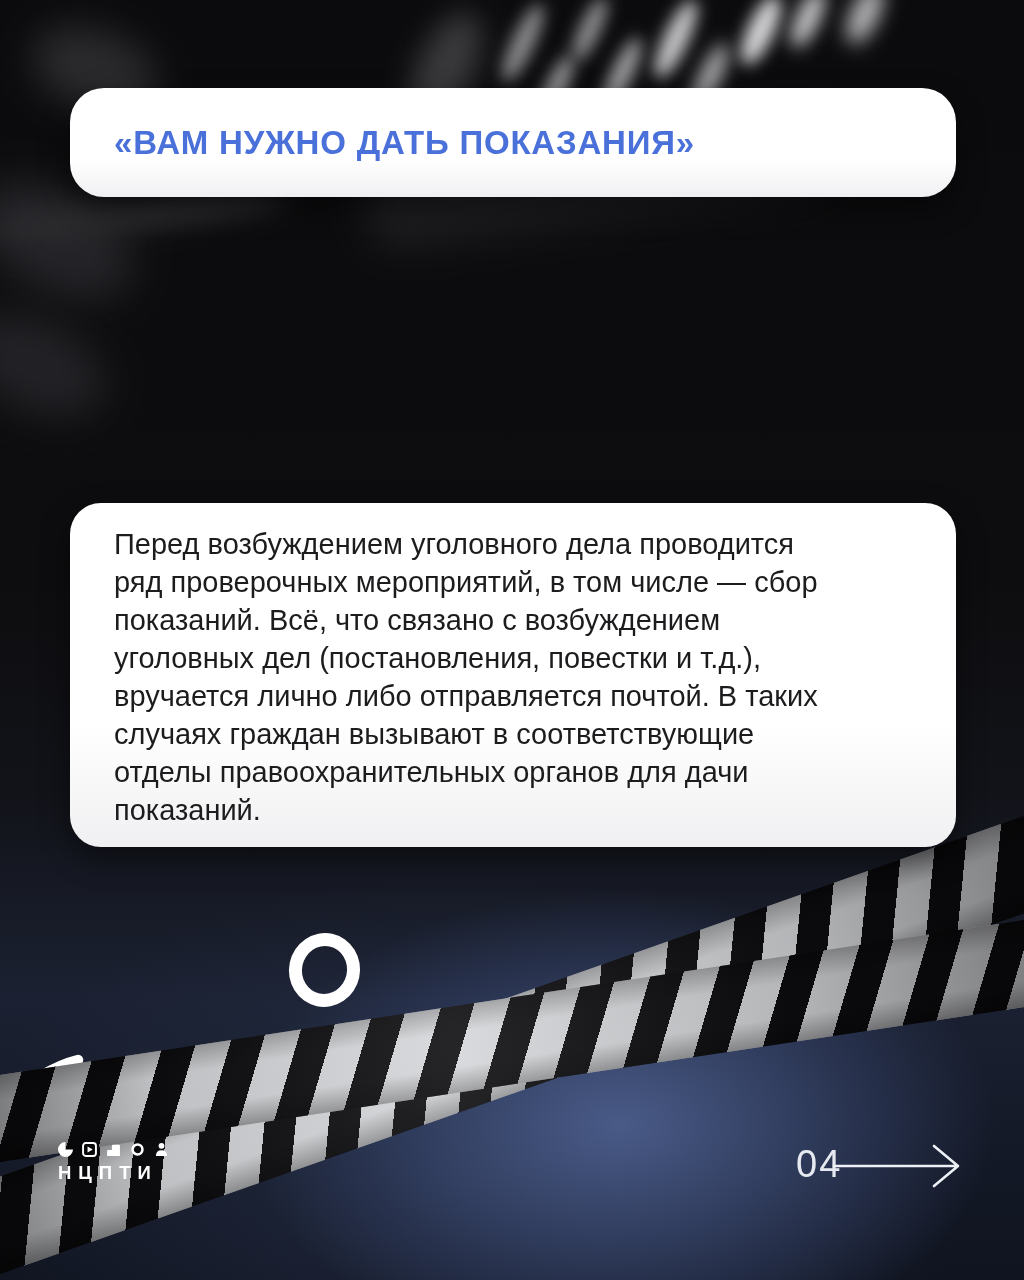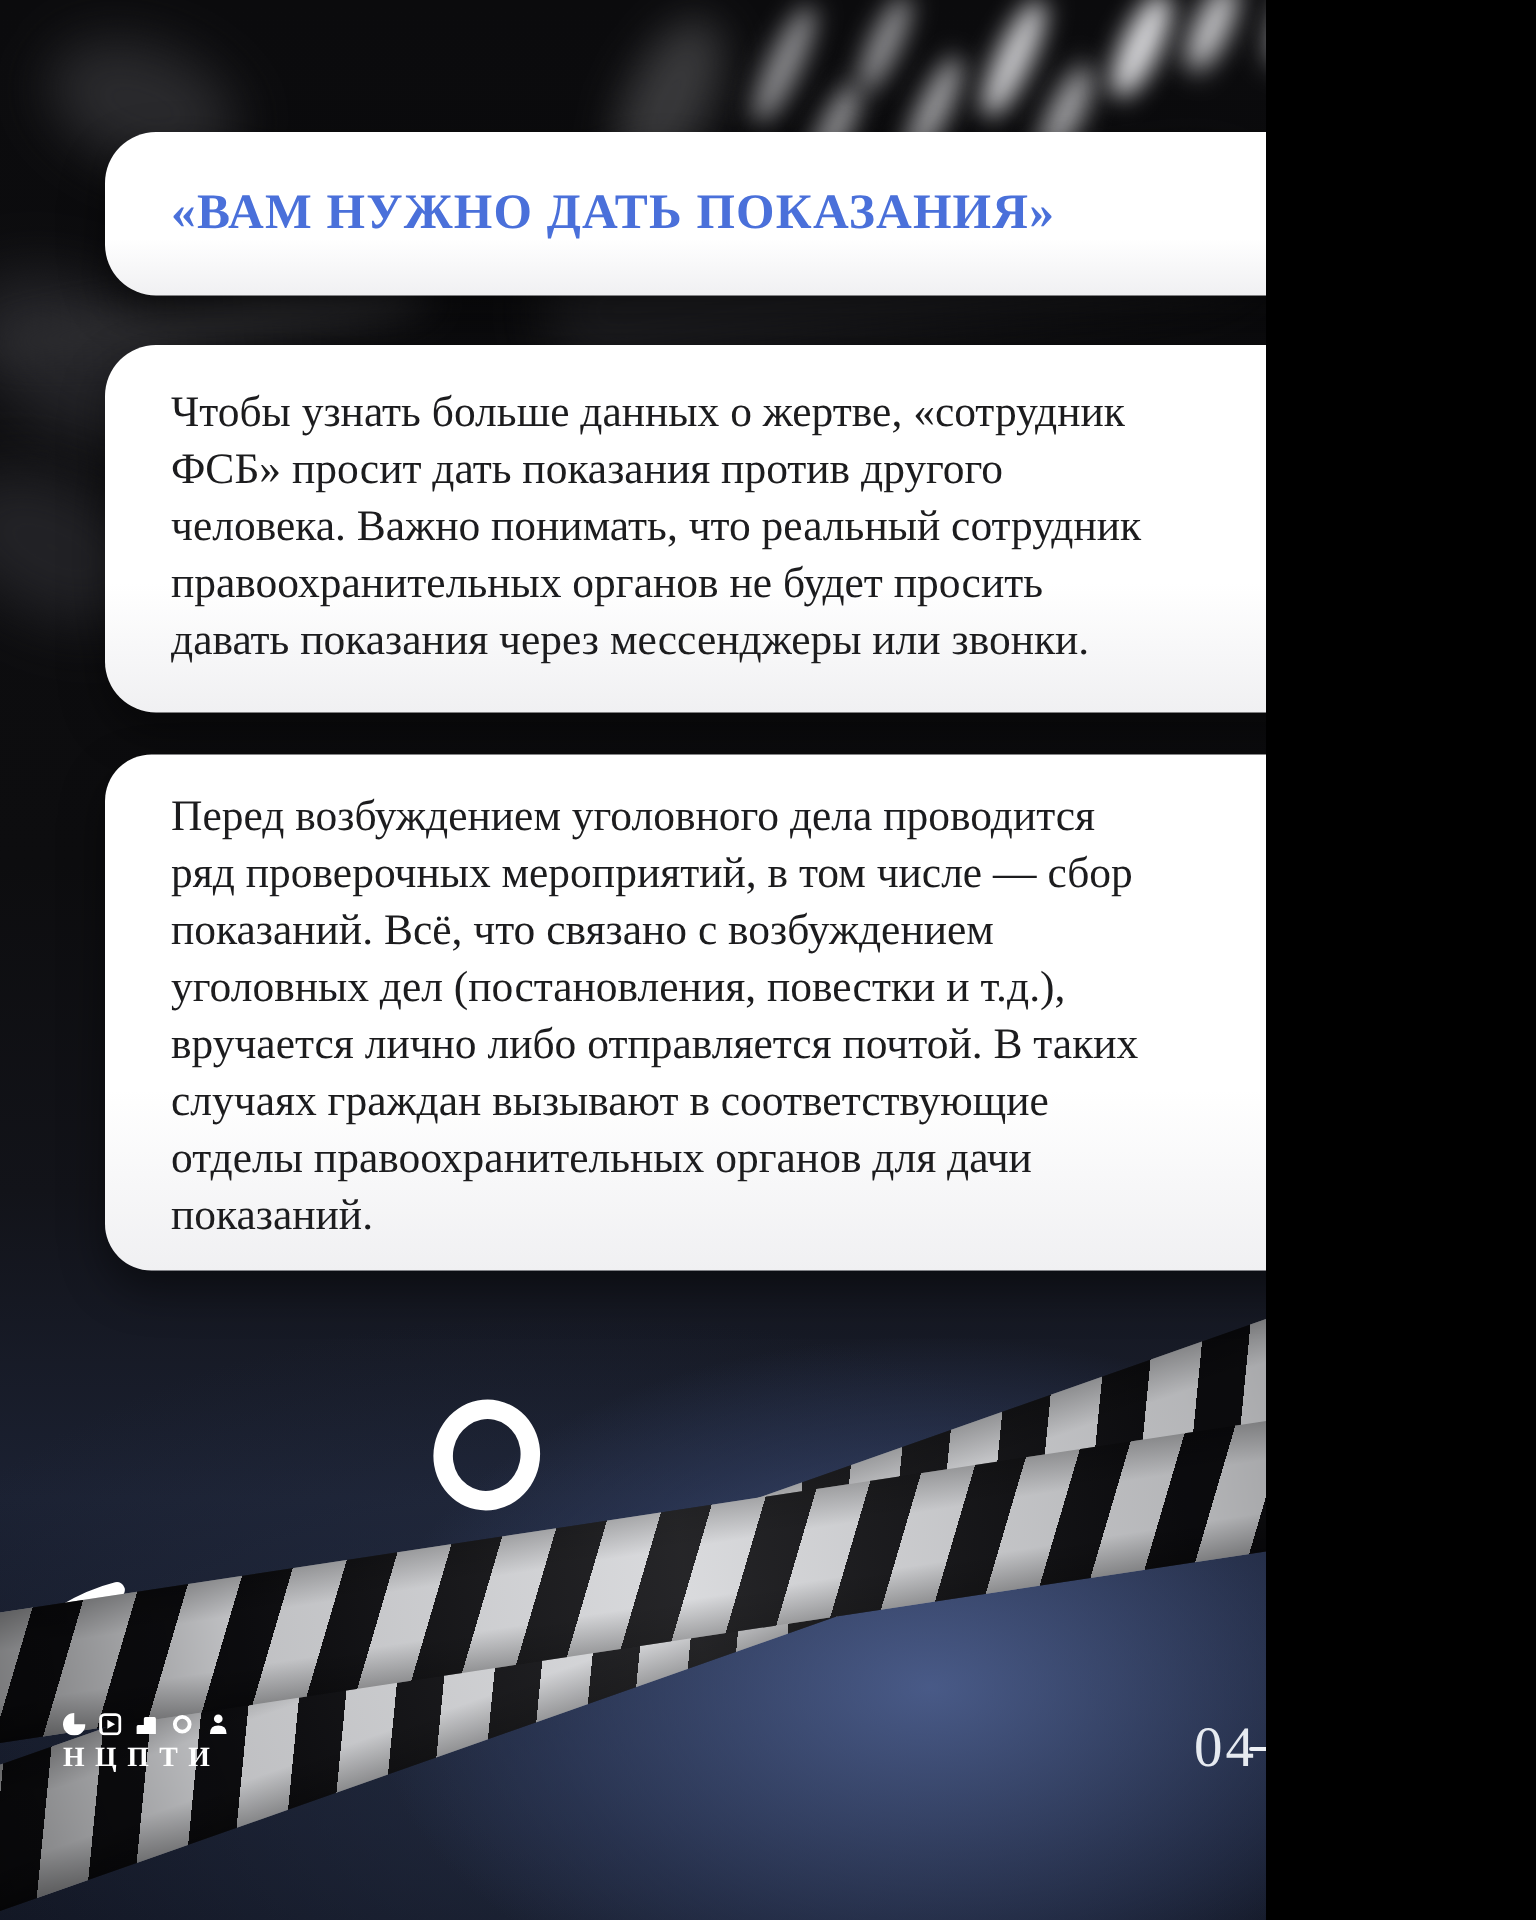--- a/index.html
+++ b/index.html
@@ -1,18 +1,18 @@
 <!DOCTYPE html>
 <html><head>
 <meta charset="utf-8">
 <style>
   html,body{margin:0;padding:0;background:#000;}
   .canvas{
-    position:relative;width:844px;height:1280px;overflow:hidden;
-    font-family:Liberation Serif, serif;
+    position:relative;width:1024px;height:1280px;overflow:hidden;
+    font-family:Liberation Sans, sans-serif;
     background:
       radial-gradient(480px 300px at 620px 1125px, rgba(84,104,156,.8), rgba(52,66,104,.45) 55%, rgba(0,0,0,0) 78%),
       radial-gradient(700px 420px at 45% 92%, rgba(44,55,82,.55), rgba(0,0,0,0) 72%),
       linear-gradient(180deg,#0b0b0d 0%,#0d0d0f 45%,#121319 62%,#1b2132 78%,#141927 90%,#101420 100%);
   }
   
   .streaks{position:absolute;inset:0;z-index:1;}
   .streak{position:absolute;border-radius:50%;transform:rotate(25deg);}
   .s1{left:418px;top:8px;width:56px;height:120px;background:#39393b;filter:blur(14px);}
   .s2{left:512px;top:0;width:22px;height:86px;background:#8b8b8e;filter:blur(8px);}
@@ -58,21 +58,21 @@
   }
   .tape::after{
     content:"";position:absolute;inset:0;
     background:linear-gradient(90deg,rgba(0,0,0,.5) 0%,rgba(0,0,0,.1) 18%,rgba(255,255,255,.10) 45%,rgba(0,0,0,.15) 75%,rgba(0,0,0,.45) 100%),
                linear-gradient(180deg,rgba(0,0,0,.25),rgba(0,0,0,0) 30%,rgba(0,0,0,0) 70%,rgba(0,0,0,.3));
   }
   .tape-a{left:-83px;top:999px;width:1190px;height:92px;transform:rotate(-19.4deg);}
   .tape-b{left:-48px;top:998px;width:1120px;height:86px;transform:rotate(-8.6deg);}
   
   .footer{position:absolute;inset:0;z-index:6;}
-  .logo{position:absolute;left:42px;top:1141px;color:#fff;}
+  .logo{position:absolute;left:58px;top:1141px;color:#fff;}
   .logo-icons{display:flex;gap:9px;align-items:flex-end;height:16px;}
   .logo-icons svg{display:block;}
   .logo-text{
     margin-top:5px;font-size:18.5px;font-weight:bold;letter-spacing:7px;color:#ffffff;
   }
   .page-num{
     position:absolute;left:760px;top:1143px;font-size:38px;font-weight:400;
     color:#e6eaf0;letter-spacing:2px;margin-left:36px;
   }
   .next-arrow{position:absolute;left:830px;top:1140px;cursor:pointer;}
@@ -105,27 +105,20 @@
     <path d="M88 8 Q48 18 4 62" stroke="#ffffff" stroke-width="10.5" fill="none" stroke-linecap="round"></path>
   </svg>
 
   <div class="tape tape-a"></div>
   <div class="tape tape-b"></div>
 
   <div class="card card-title">
     <h1>«ВАМ НУЖНО ДАТЬ ПОКАЗАНИЯ»</h1>
   </div>
 
-  <div class="card card-p1">
-    <p class="card-text">Чтобы узнать больше данных о жертве, «сотрудник
-ФСБ» просит дать показания против другого
-человека. Важно понимать, что реальный сотрудник
-правоохранительных органов не будет просить
-давать показания через мессенджеры или звонки.</p>
-  </div>
 
   <div class="card card-p2">
     <p class="card-text">Перед возбуждением уголовного дела проводится
 ряд проверочных мероприятий, в том числе — сбор
 показаний. Всё, что связано с возбуждением
 уголовных дел (постановления, повестки и т.д.),
 вручается лично либо отправляется почтой. В таких
 случаях граждан вызывают в соответствующие
 отделы правоохранительных органов для дачи
 показаний.</p>

